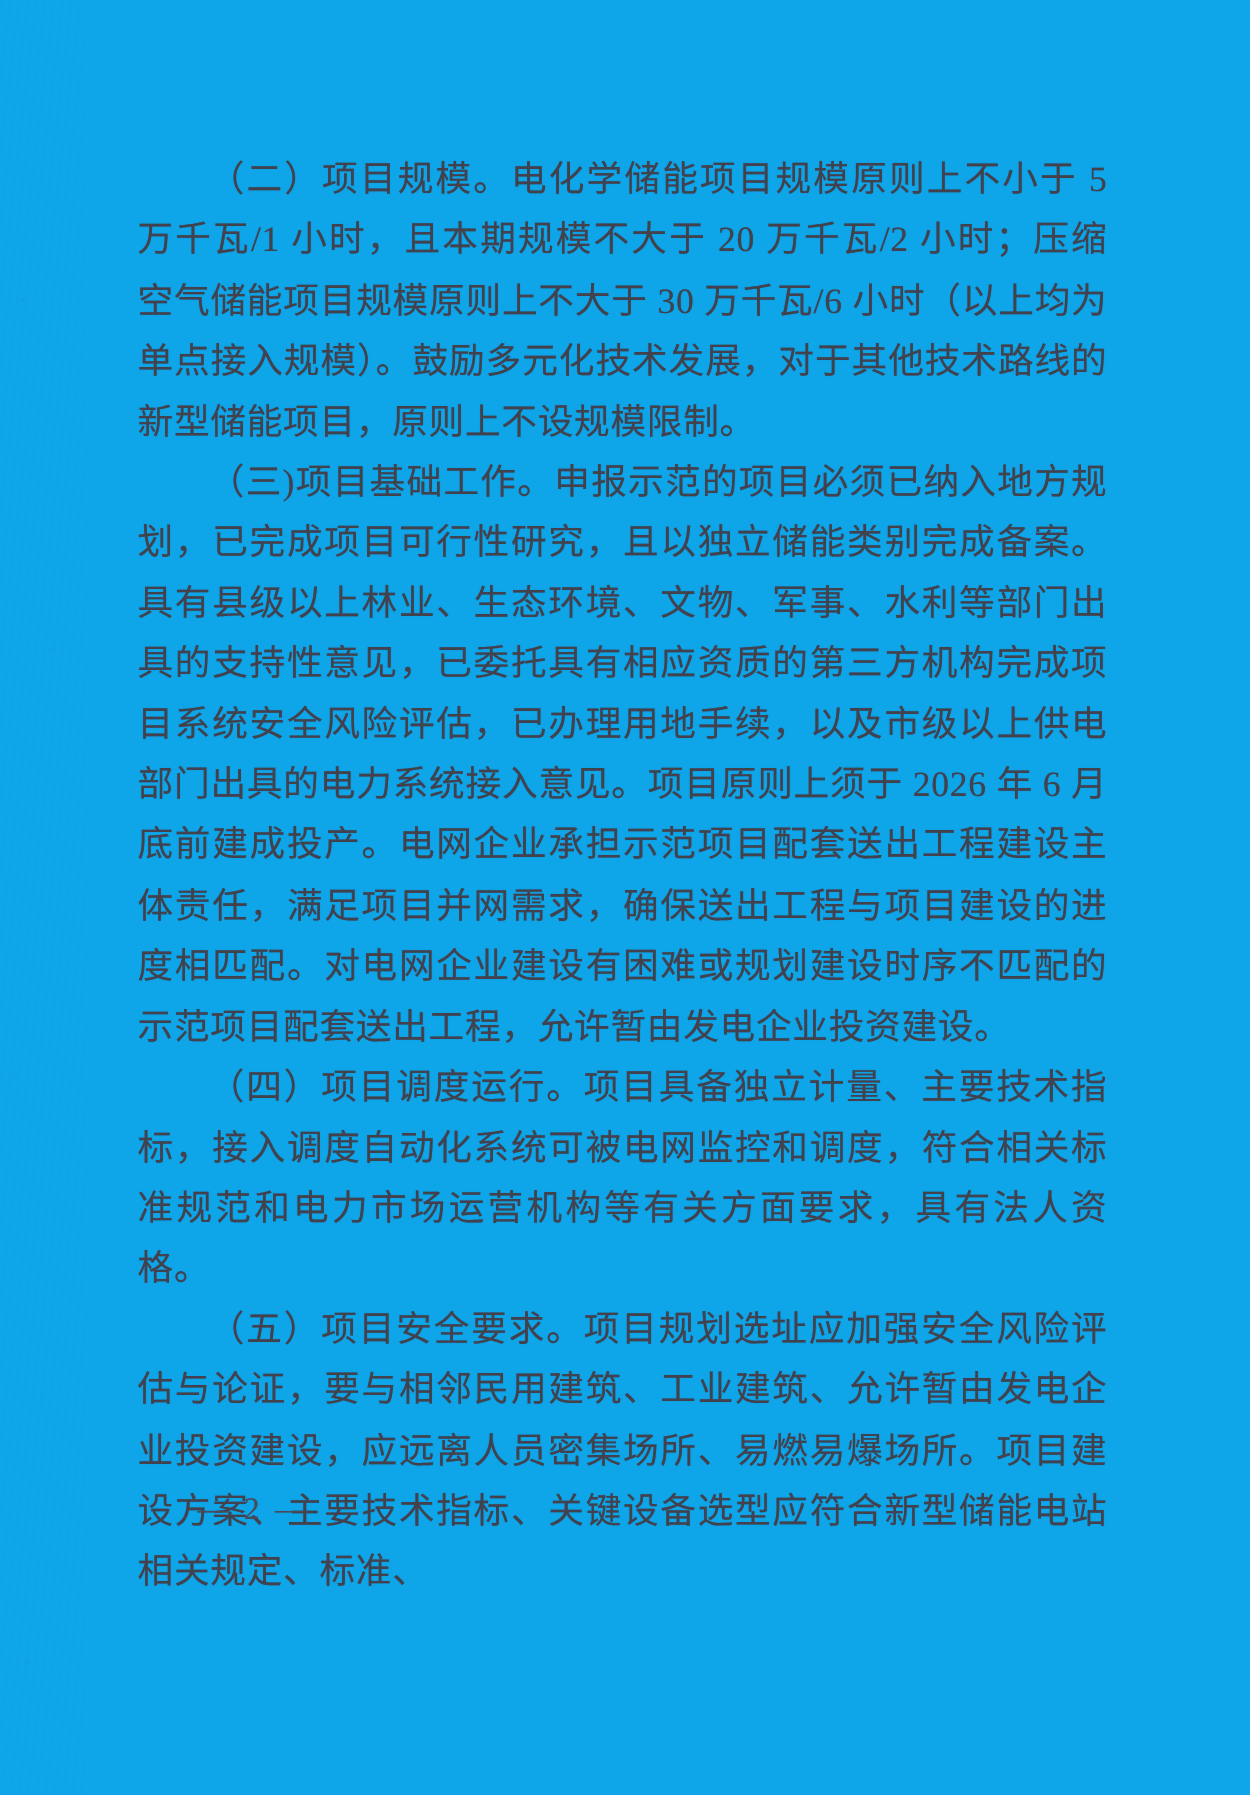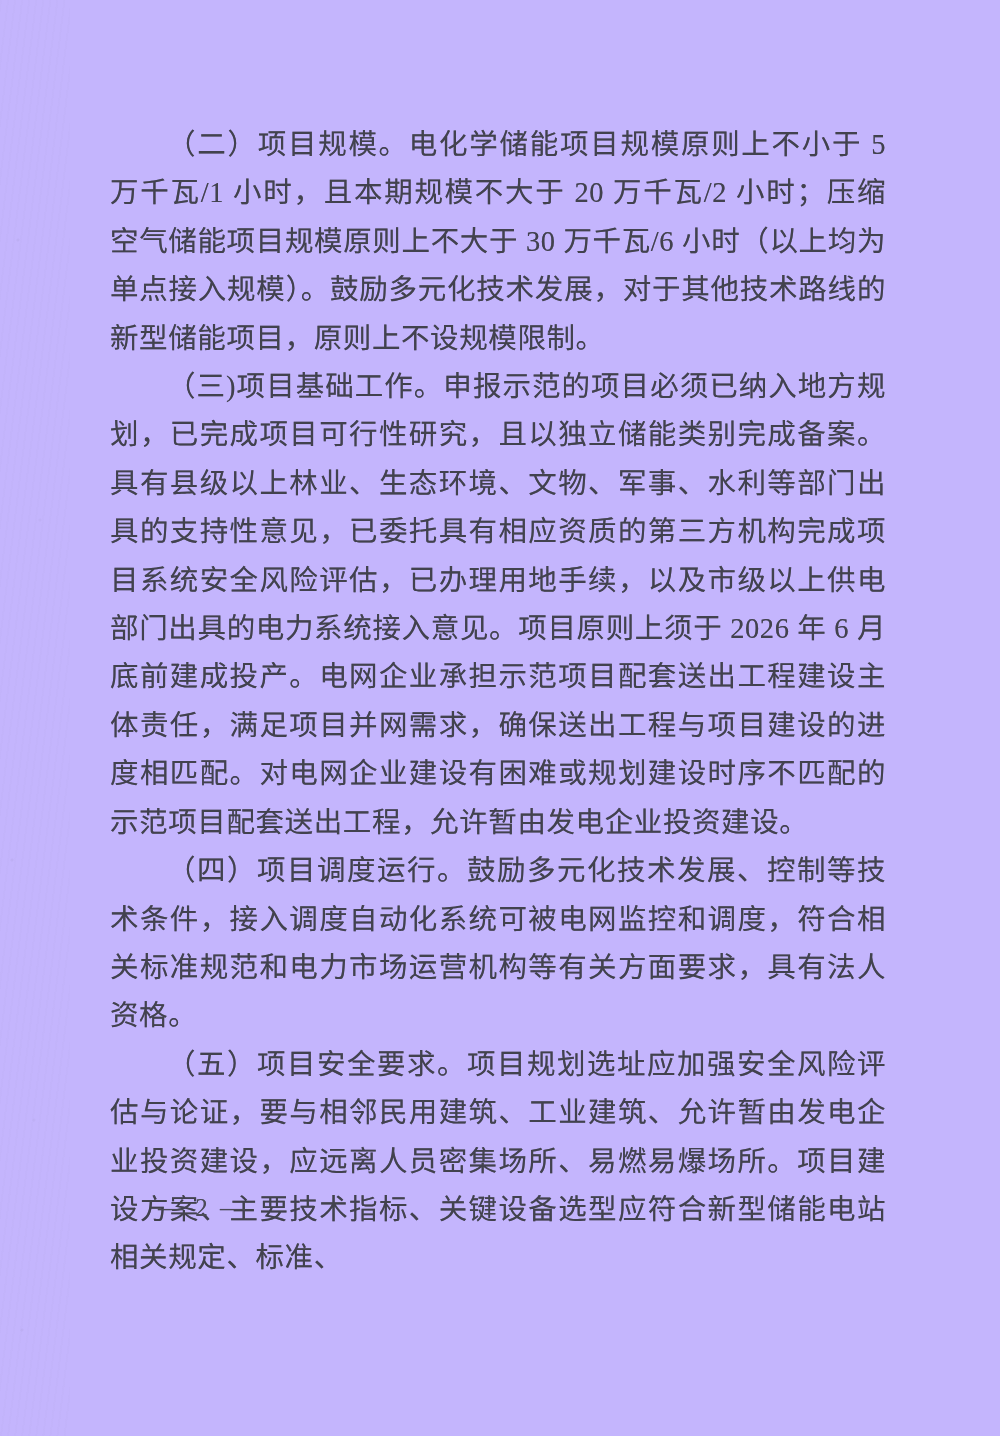--- a/index.html
+++ b/index.html
@@ -6,21 +6,21 @@
     html, body {
       margin: 0;
       padding: 0;
       background: #ffffff;
     }
     .page {
       position: relative;
       width: 1000px;
       height: 1436px;
       margin: 0 auto;
-      background: #c4b5fd;
+      background: #0ea5e9;
       overflow: hidden;
       font-family: "Liberation Serif", "DejaVu Serif", serif;
       color: #42424e;
     }
     
     .scan-noise {
       position: absolute;
       left: 0;
       top: 0;
       width: 70px;
@@ -66,19 +66,19 @@
 </head>
 <body>
 
 <div class="page">
 
   <div class="scan-noise"></div>
 
   <div class="content">
     <p class="para">（二）项目规模。电化学储能项目规模原则上不小于 5 万千瓦/1 小时，且本期规模不大于 20 万千瓦/2 小时；压缩空气储能项目规模原则上不大于 30 万千瓦/6 小时（以上均为单点接入规模）。鼓励多元化技术发展，对于其他技术路线的新型储能项目，原则上不设规模限制。</p>
     <p class="para">（三)项目基础工作。申报示范的项目必须已纳入地方规划，已完成项目可行性研究，且以独立储能类别完成备案。具有县级以上林业、生态环境、文物、军事、水利等部门出具的支持性意见，已委托具有相应资质的第三方机构完成项目系统安全风险评估，已办理用地手续，以及市级以上供电部门出具的电力系统接入意见。项目原则上须于 2026 年 6 月底前建成投产。电网企业承担示范项目配套送出工程建设主体责任，满足项目并网需求，确保送出工程与项目建设的进度相匹配。对电网企业建设有困难或规划建设时序不匹配的示范项目配套送出工程，允许暂由发电企业投资建设。</p>
-    <p class="para">（四）项目调度运行。鼓励多元化技术发展、控制等技术条件，接入调度自动化系统可被电网监控和调度，符合相关标准规范和电力市场运营机构等有关方面要求，具有法人资格。</p>
+    <p class="para">（四）项目调度运行。项目具备独立计量、主要技术指标，接入调度自动化系统可被电网监控和调度，符合相关标准规范和电力市场运营机构等有关方面要求，具有法人资格。</p>
     <p class="para">（五）项目安全要求。项目规划选址应加强安全风险评估与论证，要与相邻民用建筑、工业建筑、允许暂由发电企业投资建设，应远离人员密集场所、易燃易爆场所。项目建设方案、主要技术指标、关键设备选型应符合新型储能电站相关规定、标准、</p>
   </div>
 
   <div class="footer-page-number">— 2 —</div>
 
 </div>
 
 </body></html>

